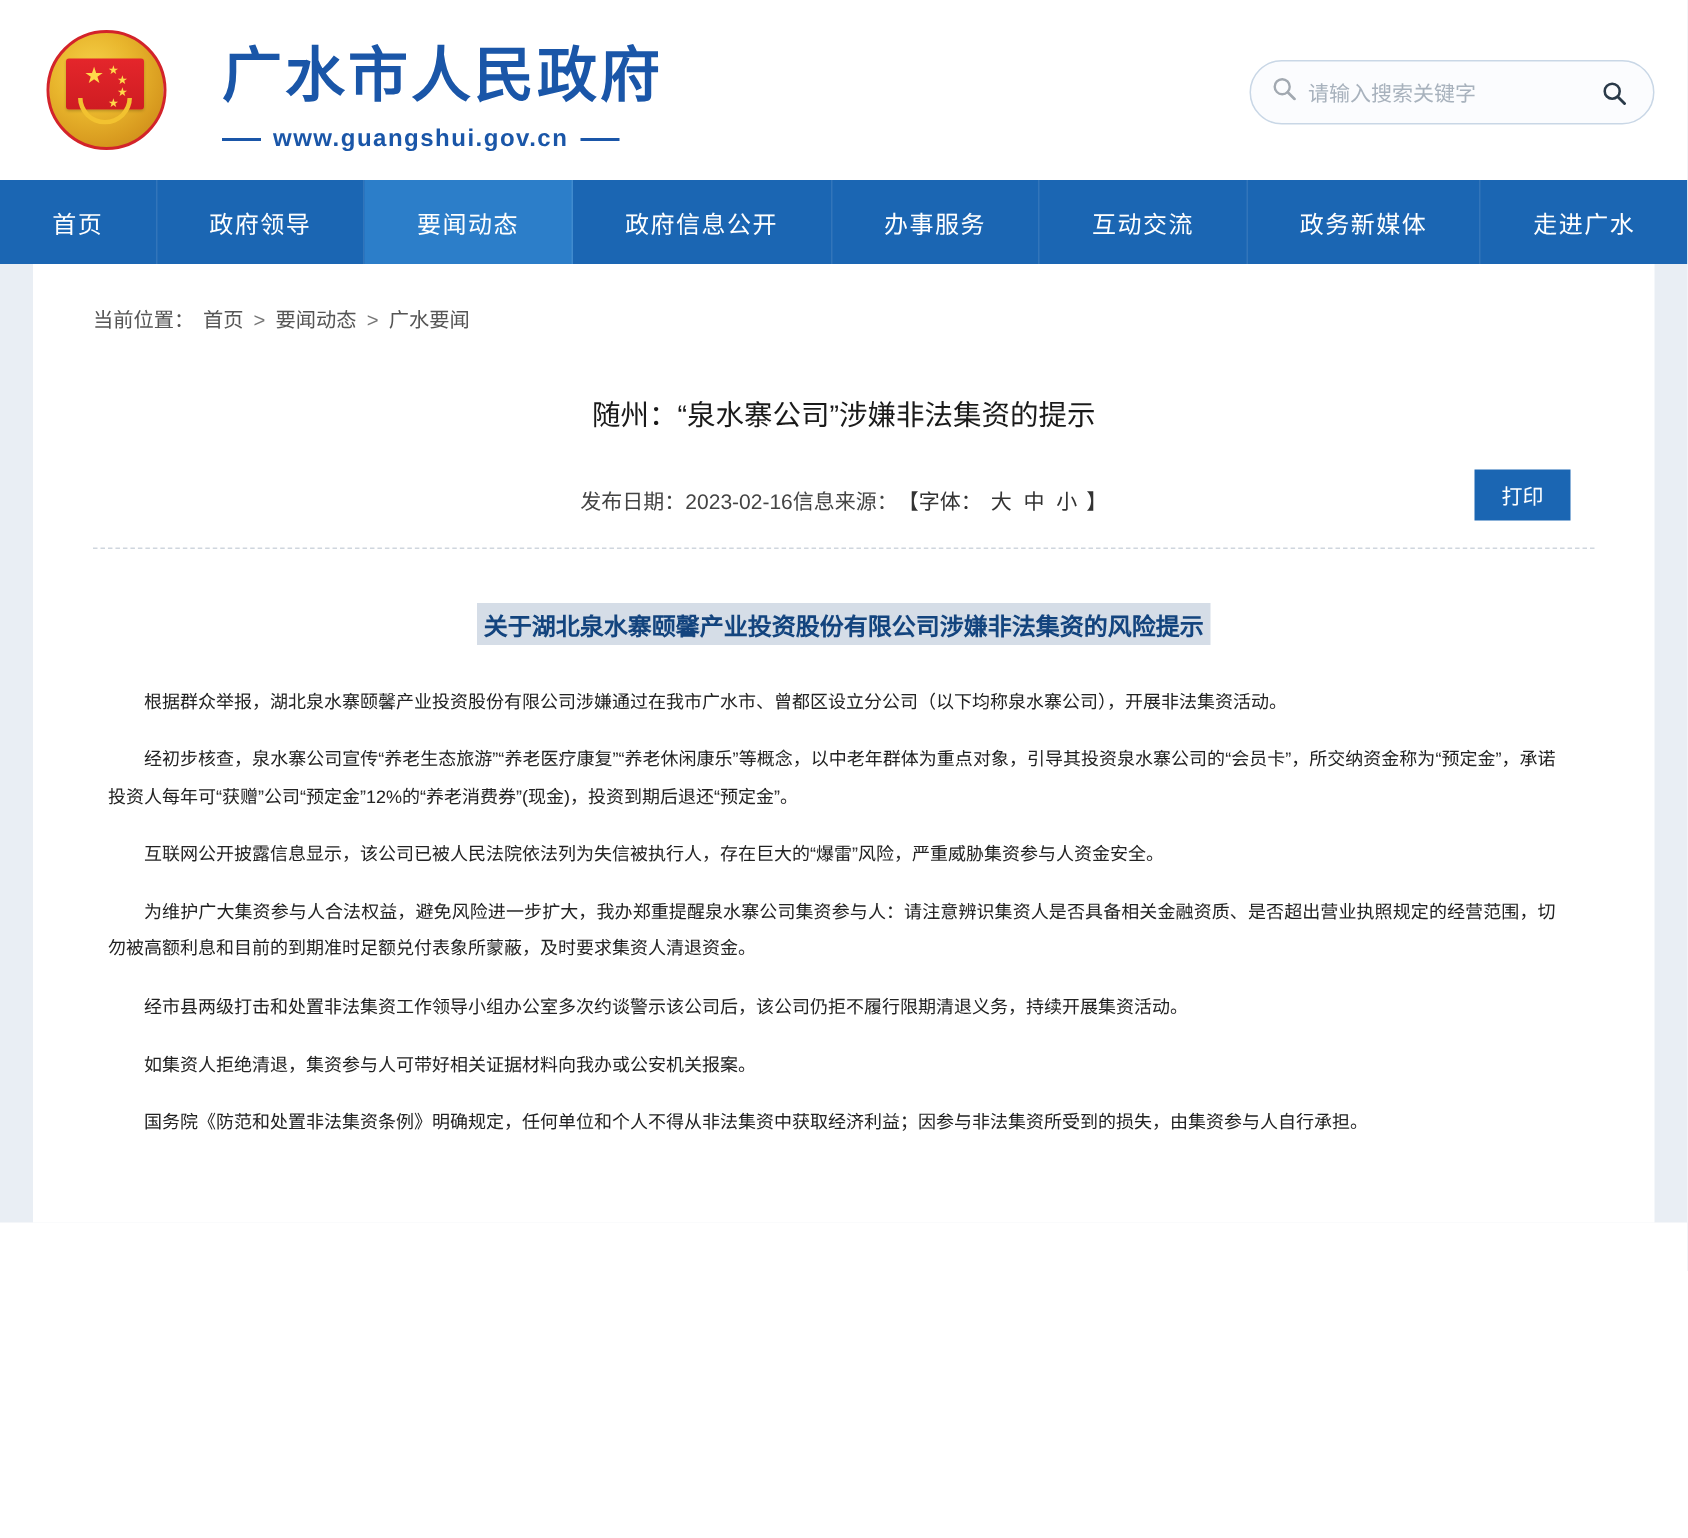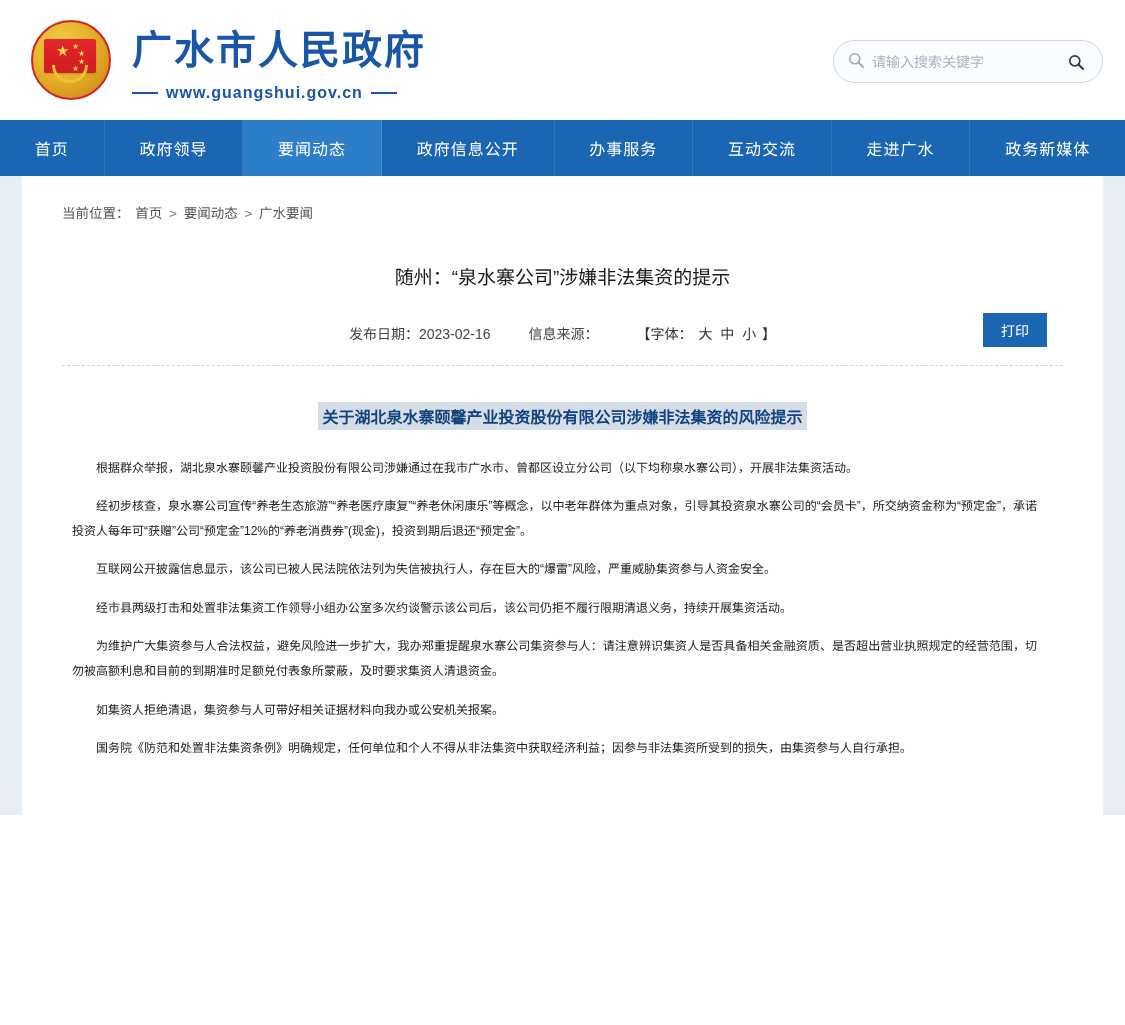--- a/index.html
+++ b/index.html
@@ -57,21 +57,21 @@
     line-height: 13px;
   }
   .emblem .gear {
     position: absolute;
     left: 24px; top: 48px;
     width: 36px; height: 18px;
     border: 3px solid #f2c230;
     border-top: none;
     border-radius: 0 0 20px 20px;
   }
-  .wordmark { margin-left: 18px; }
+  .wordmark { margin-left: 34px; }
   .wordmark .title {
     font-size: 40px;
     font-weight: bold;
     color: #1a56a8;
     letter-spacing: 2px;
     font-family: "Liberation Serif", "DejaVu Serif", serif;
   }
   .wordmark .url {
     margin-top: 8px;
     font-size: 16px;
@@ -171,21 +171,20 @@
     margin: 26px 40px 24px 40px;
     line-height: 1.5;
     font-family: "Liberation Sans", "DejaVu Sans", sans-serif;
   }
 
   .meta-row {
     position: relative;
     display: flex;
     align-items: center;
     justify-content: center;
-    gap: 38px;
     font-size: 14px;
     color: #444;
     padding: 6px 0 22px 0;
   }
   .meta-row .fontsize { color: #333; text-align: center; }
   .meta-row .fontsize b { font-weight: normal; cursor: pointer; margin: 0 2px; }
   .print-btn {
     position: absolute;
     right: 16px;
     top: -4px;
@@ -280,24 +279,24 @@
     <div class="nav-item">
         <span>政府信息公开</span>
       </div>
     <div class="nav-item">
         <span>办事服务</span>
       </div>
     <div class="nav-item">
         <span>互动交流</span>
       </div>
     <div class="nav-item">
+        <span>政务新媒体</span>
+      </div>
+    <div class="nav-item">
         <span>走进广水</span>
-      </div>
-    <div class="nav-item">
-        <span>政务新媒体</span>
       </div>
   </div>
 
   <div class="content-wrap">
     <div class="content">
 
       <div class="breadcrumb">
         <span class="label">当前位置：</span>
         <a href="#">首页</a>
         <span class="sep">&gt;</span>
@@ -328,22 +327,22 @@
       <div class="divider"></div>
 
       <div class="article">
         <div class="subtitle-wrap">
           <span class="subtitle">关于湖北泉水寨颐馨产业投资股份有限公司涉嫌非法集资的风险提示</span>
         </div>
 
         <p>根据群众举报，湖北泉水寨颐馨产业投资股份有限公司涉嫌通过在我市广水市、曾都区设立分公司（以下均称泉水寨公司），开展非法集资活动。</p>
         <p>经初步核查，泉水寨公司宣传“养老生态旅游”“养老医疗康复”“养老休闲康乐”等概念，以中老年群体为重点对象，引导其投资泉水寨公司的“会员卡”，所交纳资金称为“预定金”，承诺投资人每年可“获赠”公司“预定金”12%的“养老消费券”(现金)，投资到期后退还“预定金”。</p>
         <p>互联网公开披露信息显示，该公司已被人民法院依法列为失信被执行人，存在巨大的“爆雷”风险，严重威胁集资参与人资金安全。</p>
+        <p>为维护广大集资参与人合法权益，避免风险进一步扩大，我办郑重提醒泉水寨公司集资参与人：请注意辨识集资人是否具备相关金融资质、是否超出营业执照规定的经营范围，切勿被高额利息和目前的到期准时足额兑付表象所蒙蔽，及时要求集资人清退资金。</p>
         <p>经市县两级打击和处置非法集资工作领导小组办公室多次约谈警示该公司后，该公司仍拒不履行限期清退义务，持续开展集资活动。</p>
-        <p>为维护广大集资参与人合法权益，避免风险进一步扩大，我办郑重提醒泉水寨公司集资参与人：请注意辨识集资人是否具备相关金融资质、是否超出营业执照规定的经营范围，切勿被高额利息和目前的到期准时足额兑付表象所蒙蔽，及时要求集资人清退资金。</p>
         <p>如集资人拒绝清退，集资参与人可带好相关证据材料向我办或公安机关报案。</p>
         <p>国务院《防范和处置非法集资条例》明确规定，任何单位和个人不得从非法集资中获取经济利益；因参与非法集资所受到的损失，由集资参与人自行承担。</p>
       </div>
 
     </div>
   </div>
 
 </div>
 
 </body></html>

